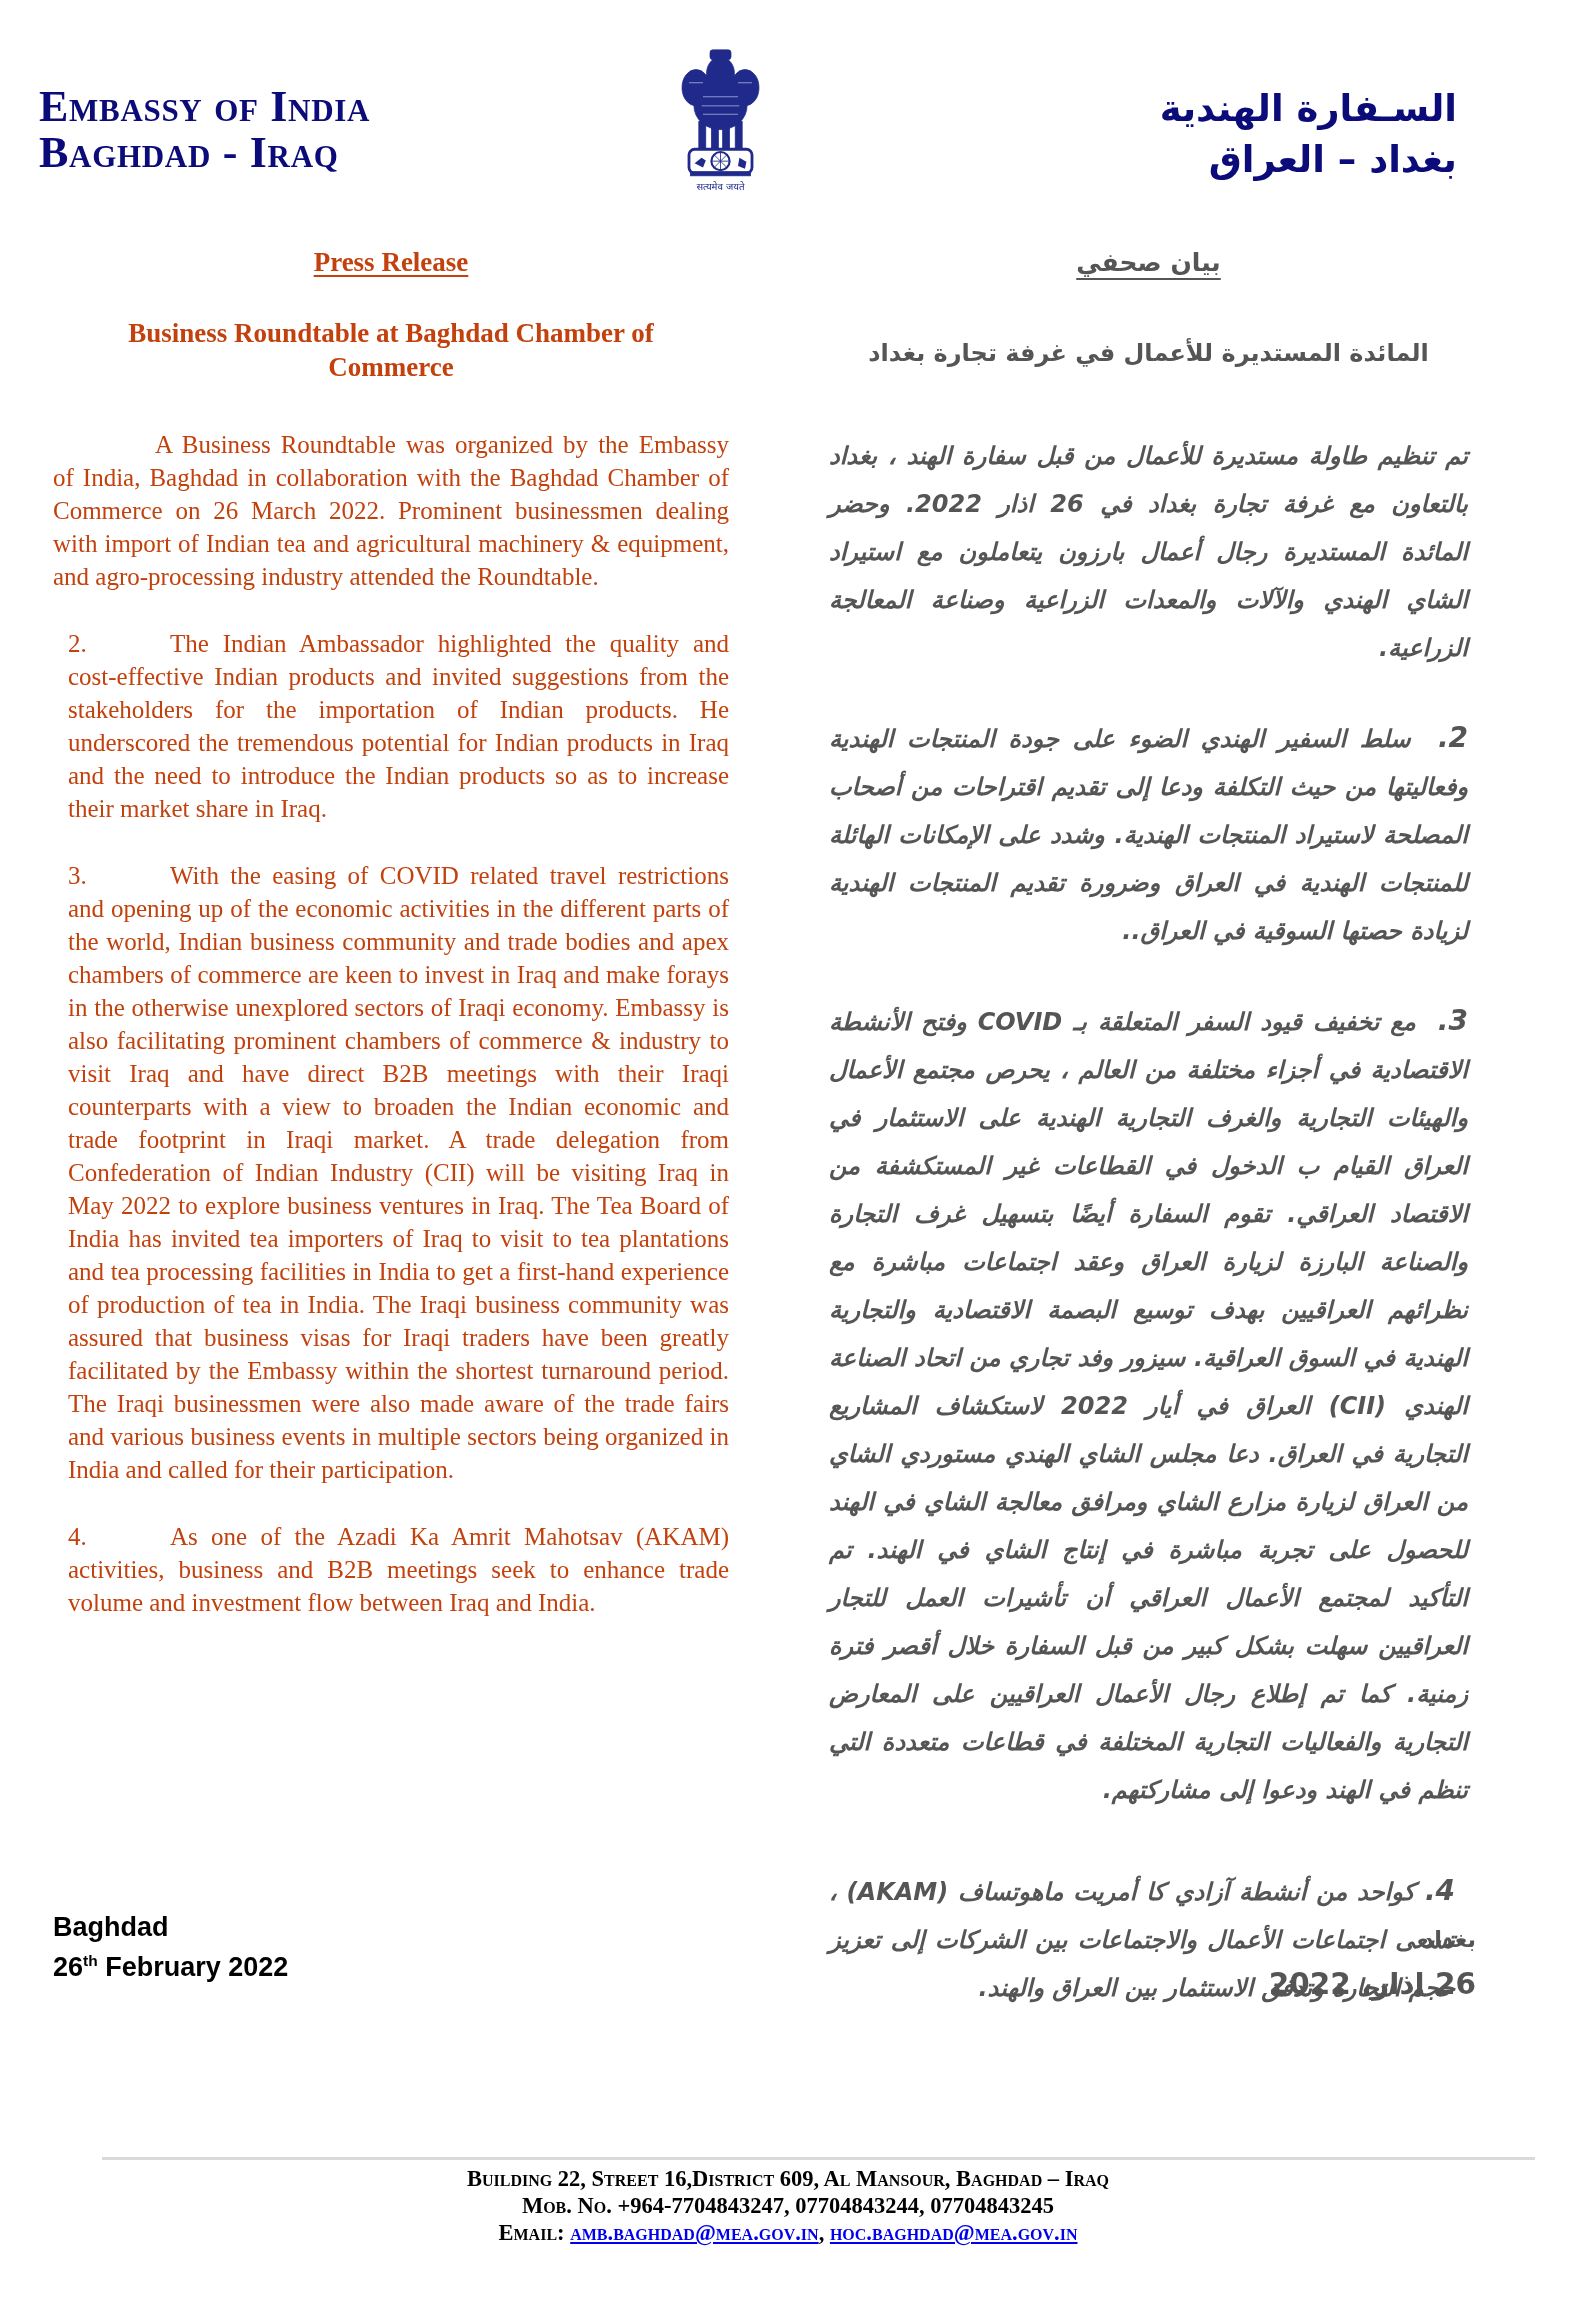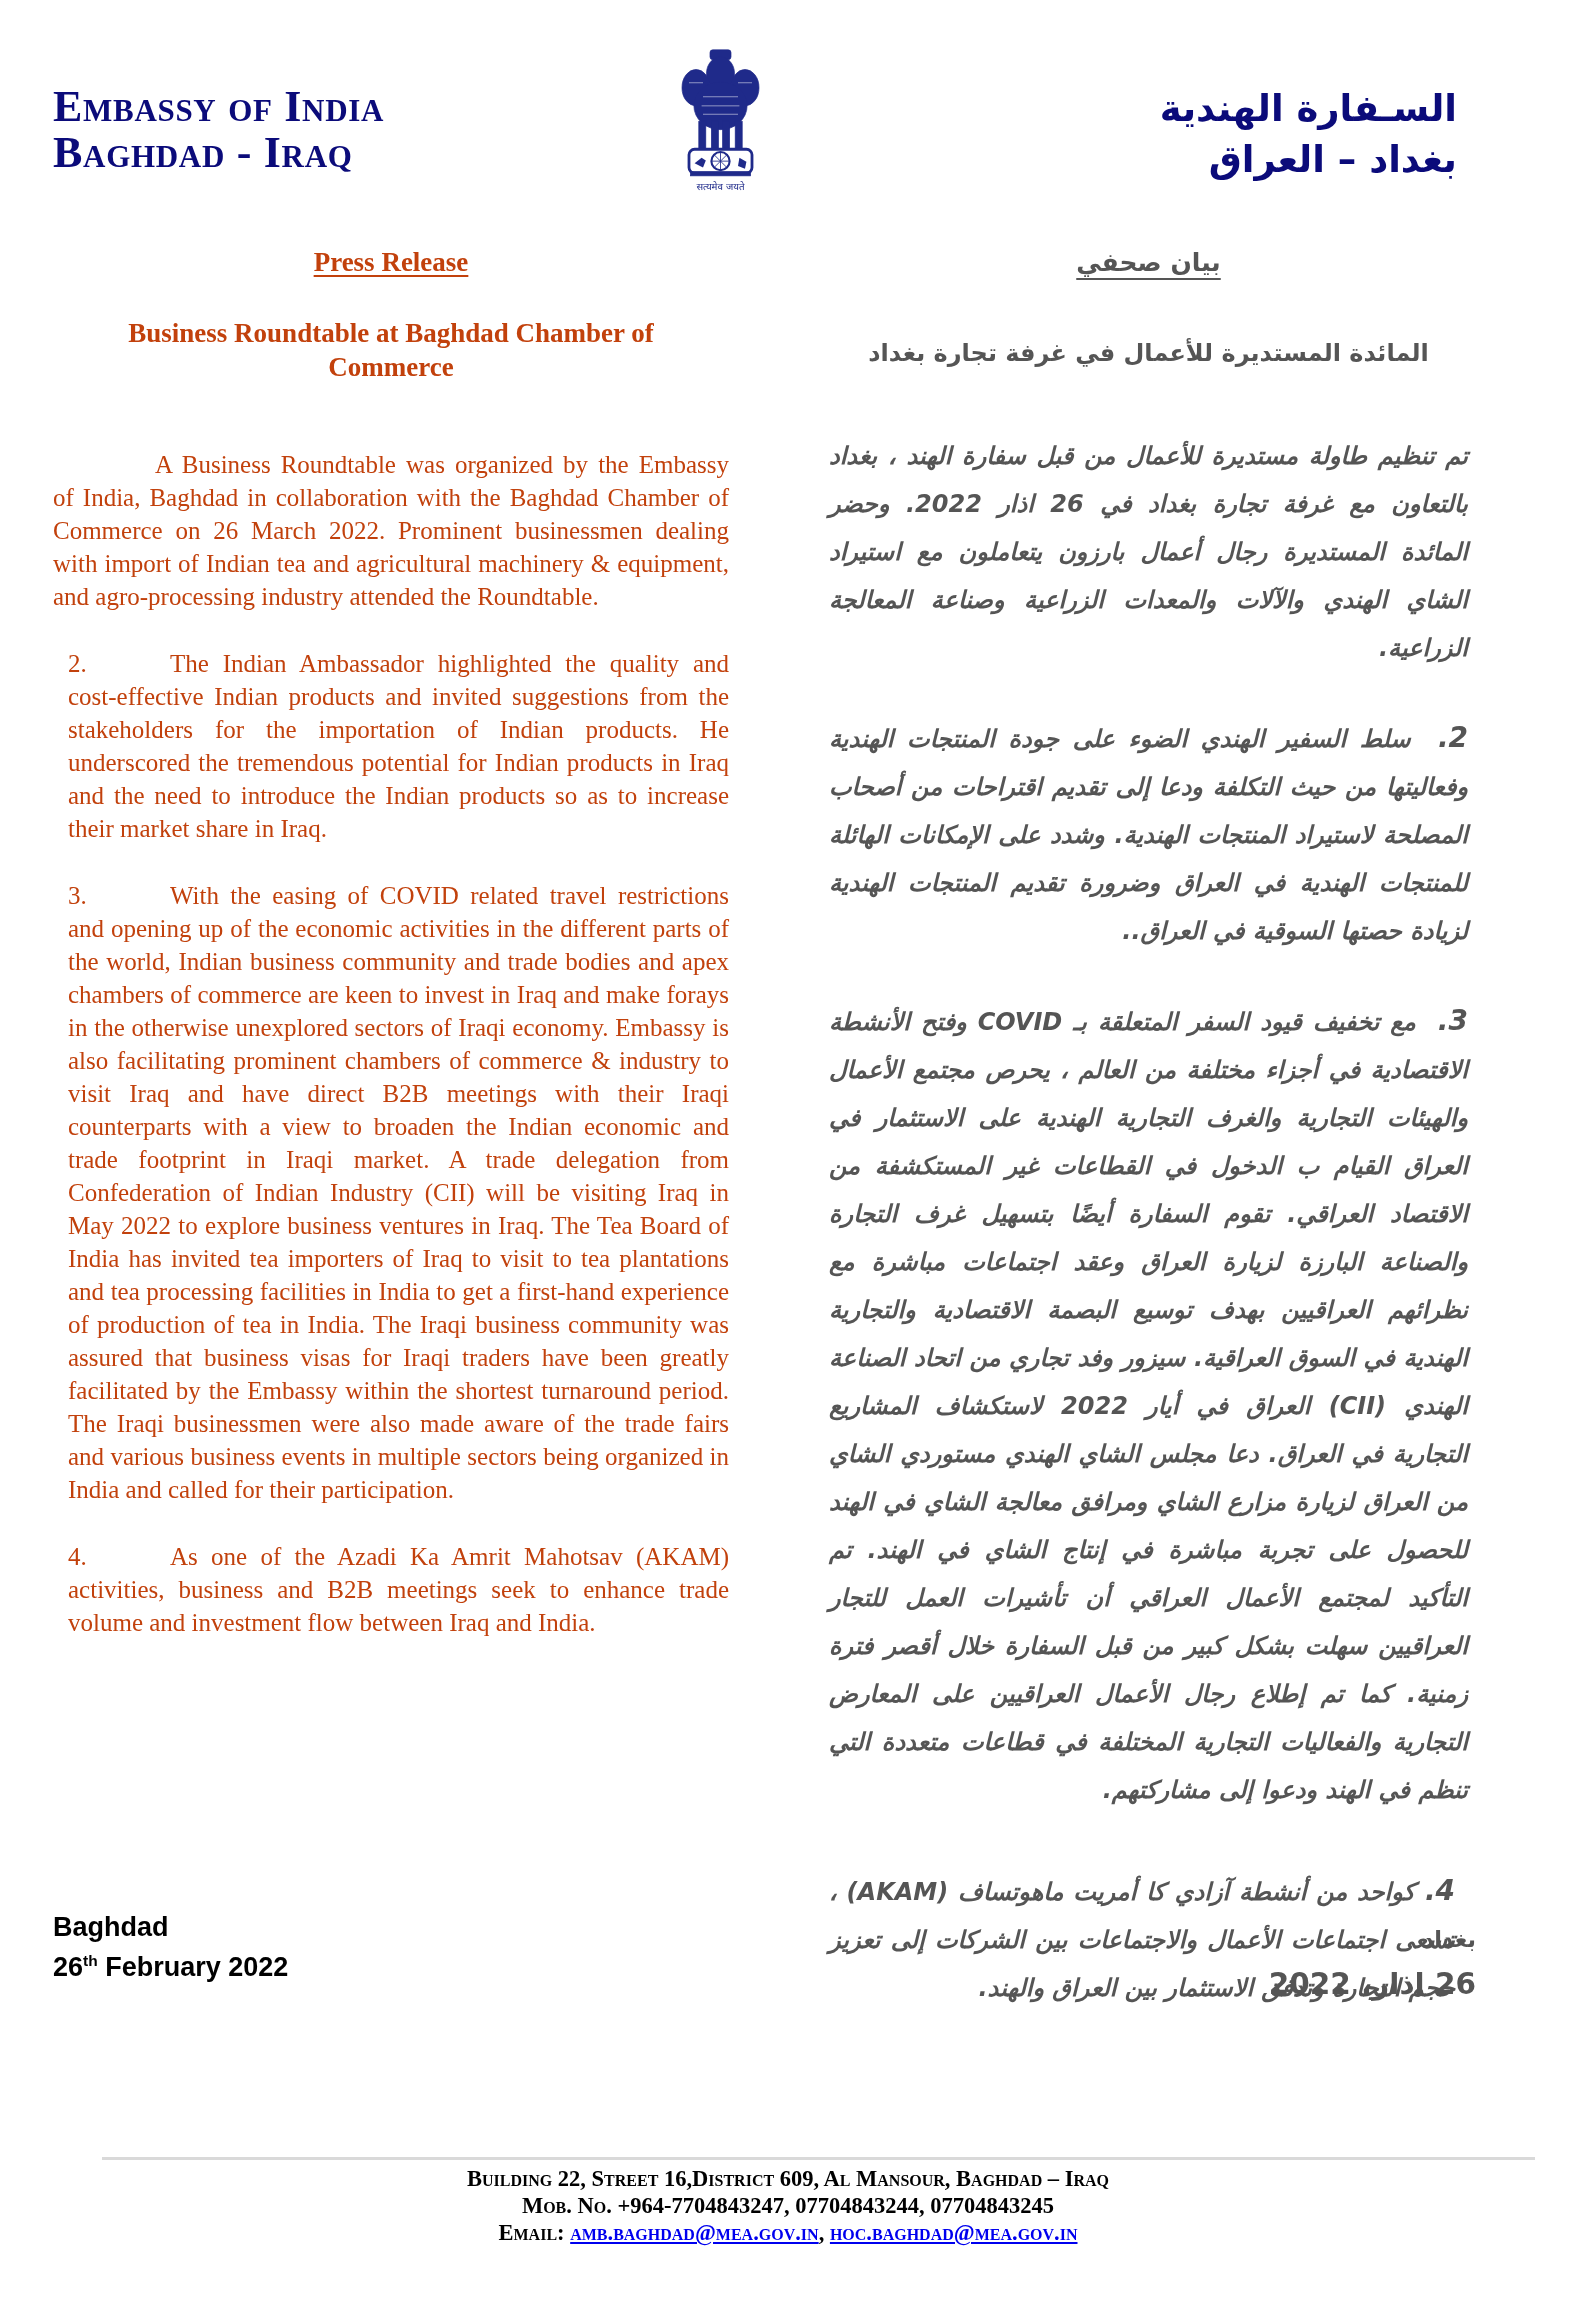--- a/index.html
+++ b/index.html
@@ -1,30 +1,30 @@
 <!DOCTYPE html>
 <html style="font-size:11.2px"><head>
 <meta charset="utf-8">
 <style>
   html, body { margin: 0; padding: 0; background: #ffffff; }
   body { width: 1576px; height: 2319px; position: relative; overflow: hidden; font-family: "Liberation Sans", sans-serif; }
 
-  .letterhead-left { position: absolute; left: 53px; top: 84px; color: #0b0b7a; font-family: "Liberation Serif", serif; font-weight: bold; font-variant: small-caps; font-size: 44px; line-height: 46px; letter-spacing: 0.7px; }
+  .letterhead-left { position: absolute; left: 39px; top: 84px; color: #0b0b7a; font-family: "Liberation Serif", serif; font-weight: bold; font-variant: small-caps; font-size: 44px; line-height: 46px; letter-spacing: 0.7px; }
   .letterhead-right { position: absolute; right: 119px; top: 83px; color: #0b0b7a; font-family: "DejaVu Sans", sans-serif; font-weight: bold; font-size: 37px; line-height: 51px; direction: rtl; text-align: right; }
 
   .emblem { position: absolute; left: 675px; top: 44px; width: 98px; width: 91px; height: 151px; }
   .emblem svg { width: 100%; height: 100%; }
 
   .col-en { position: absolute; left: 53px; top: 239px; width: 676px; color: #c2410c; font-family: Liberation Serif, serif; font-size: 25px; line-height: 33px; }
   .col-ar { position: absolute; left: 815px; top: 239px; width: 667px; color: #555555; font-family: "DejaVu Sans", sans-serif; font-weight: bold; font-size: 24px; line-height: 48px; direction: rtl; text-align: justify; }
 
   .title-en { text-align: center; font-weight: bold; font-size: 27px; text-decoration: underline; text-underline-offset: 4.2px; margin: 7px 0 0 0; }
   .subtitle-en { text-align: center; font-weight: bold; font-size: 27px; line-height: 34px; margin: 37px 14px 0 14px; }
   .para-en { text-align: justify; margin: 0; }
-  .para-en.first { margin-top: 64px; text-indent: 102px; }
+  .para-en.first { margin-top: 44px; text-indent: 102px; }
   .para-en.gap { margin-top: 34px; margin-left: 15px; }
   .para-en .num { display: inline-block; width: 102px; }
 
   .title-ar { text-align: center; font-size: 25px; text-decoration: underline; text-underline-offset: 7px; margin: 7px 0 0 0; line-height: 34px; }
   .subtitle-ar { text-align: center; font-size: 24px; margin: 56px 0 0 0; line-height: 34px; }
   .para-ar { margin: 14px; font-style: italic; }
   .para-ar.first { margin-top: 62px; }
   .para-ar.gap { margin-top: 42px; }
   .para-ar.last { margin-right: 27px; margin-top: 53px; }
   .para-ar .num { font-size: 28px; }

